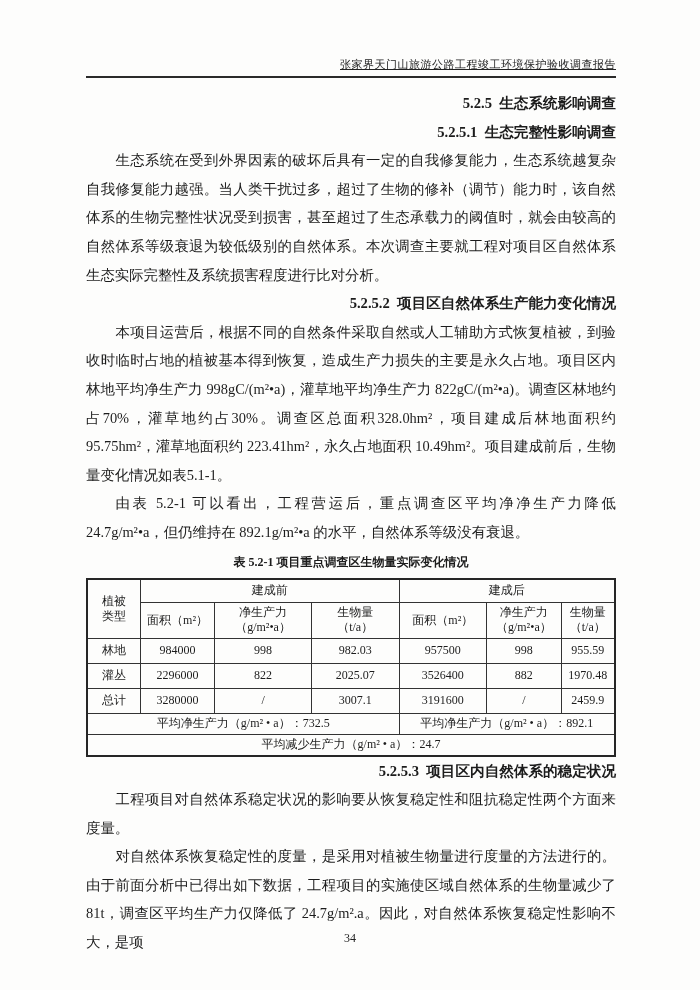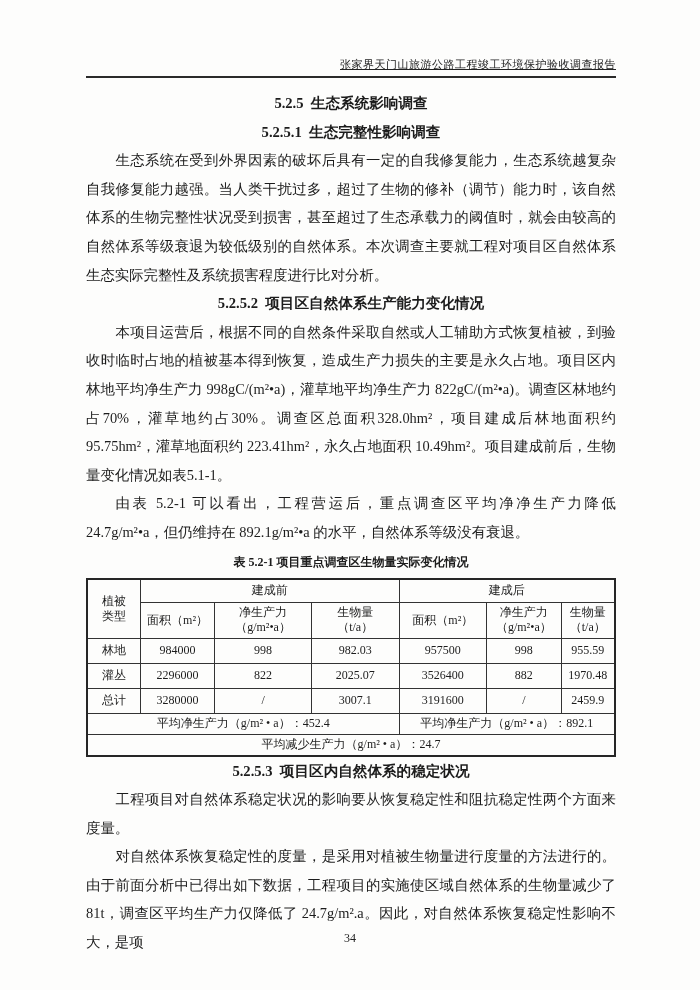--- a/index.html
+++ b/index.html
@@ -23,21 +23,21 @@
     color:#222;
     text-decoration:underline;
   }
   .doc-header-rule { border-bottom:2px solid #2a2a2a; margin-top:5px; }
 
   
   .content { font-size:14.4px; line-height:28.6px; text-align:justify; }
   .sec-heading {
     font-weight:bold; font-size:14.6px;
     line-height:28.6px; margin:0;
-    white-space:pre-wrap; text-align:center;
+    white-space:pre-wrap; text-align:right;
   }
   .sec-heading.first { margin-top:11px; }
   .sec-heading.after-table { }
   .para { margin:0; text-indent:2.05em; }
 
   
   .table-caption {
     text-align:center; font-weight:bold; font-size:12px;
     line-height:24px; margin:3px 0 4px 0;
   }
@@ -140,21 +140,21 @@
           <tr class="row-data">
             <td>总计</td>
             <td>3280000</td>
             <td>/</td>
             <td>3007.1</td>
             <td>3191600</td>
             <td>/</td>
             <td>2459.9</td>
           </tr>
           <tr class="row-foot">
-            <td colspan="4">平均净生产力（g/m² • a）：452.4</td>
+            <td colspan="4">平均净生产力（g/m² • a）：732.5</td>
             <td colspan="3">平均净生产力（g/m² • a）：892.1</td>
           </tr>
           <tr class="row-foot">
             <td colspan="7">平均减少生产力（g/m² • a）：24.7</td>
           </tr>
         </tbody>
       </table>
 
       <p class="sec-heading after-table">5.2.5.3  项目区内自然体系的稳定状况</p>
 

